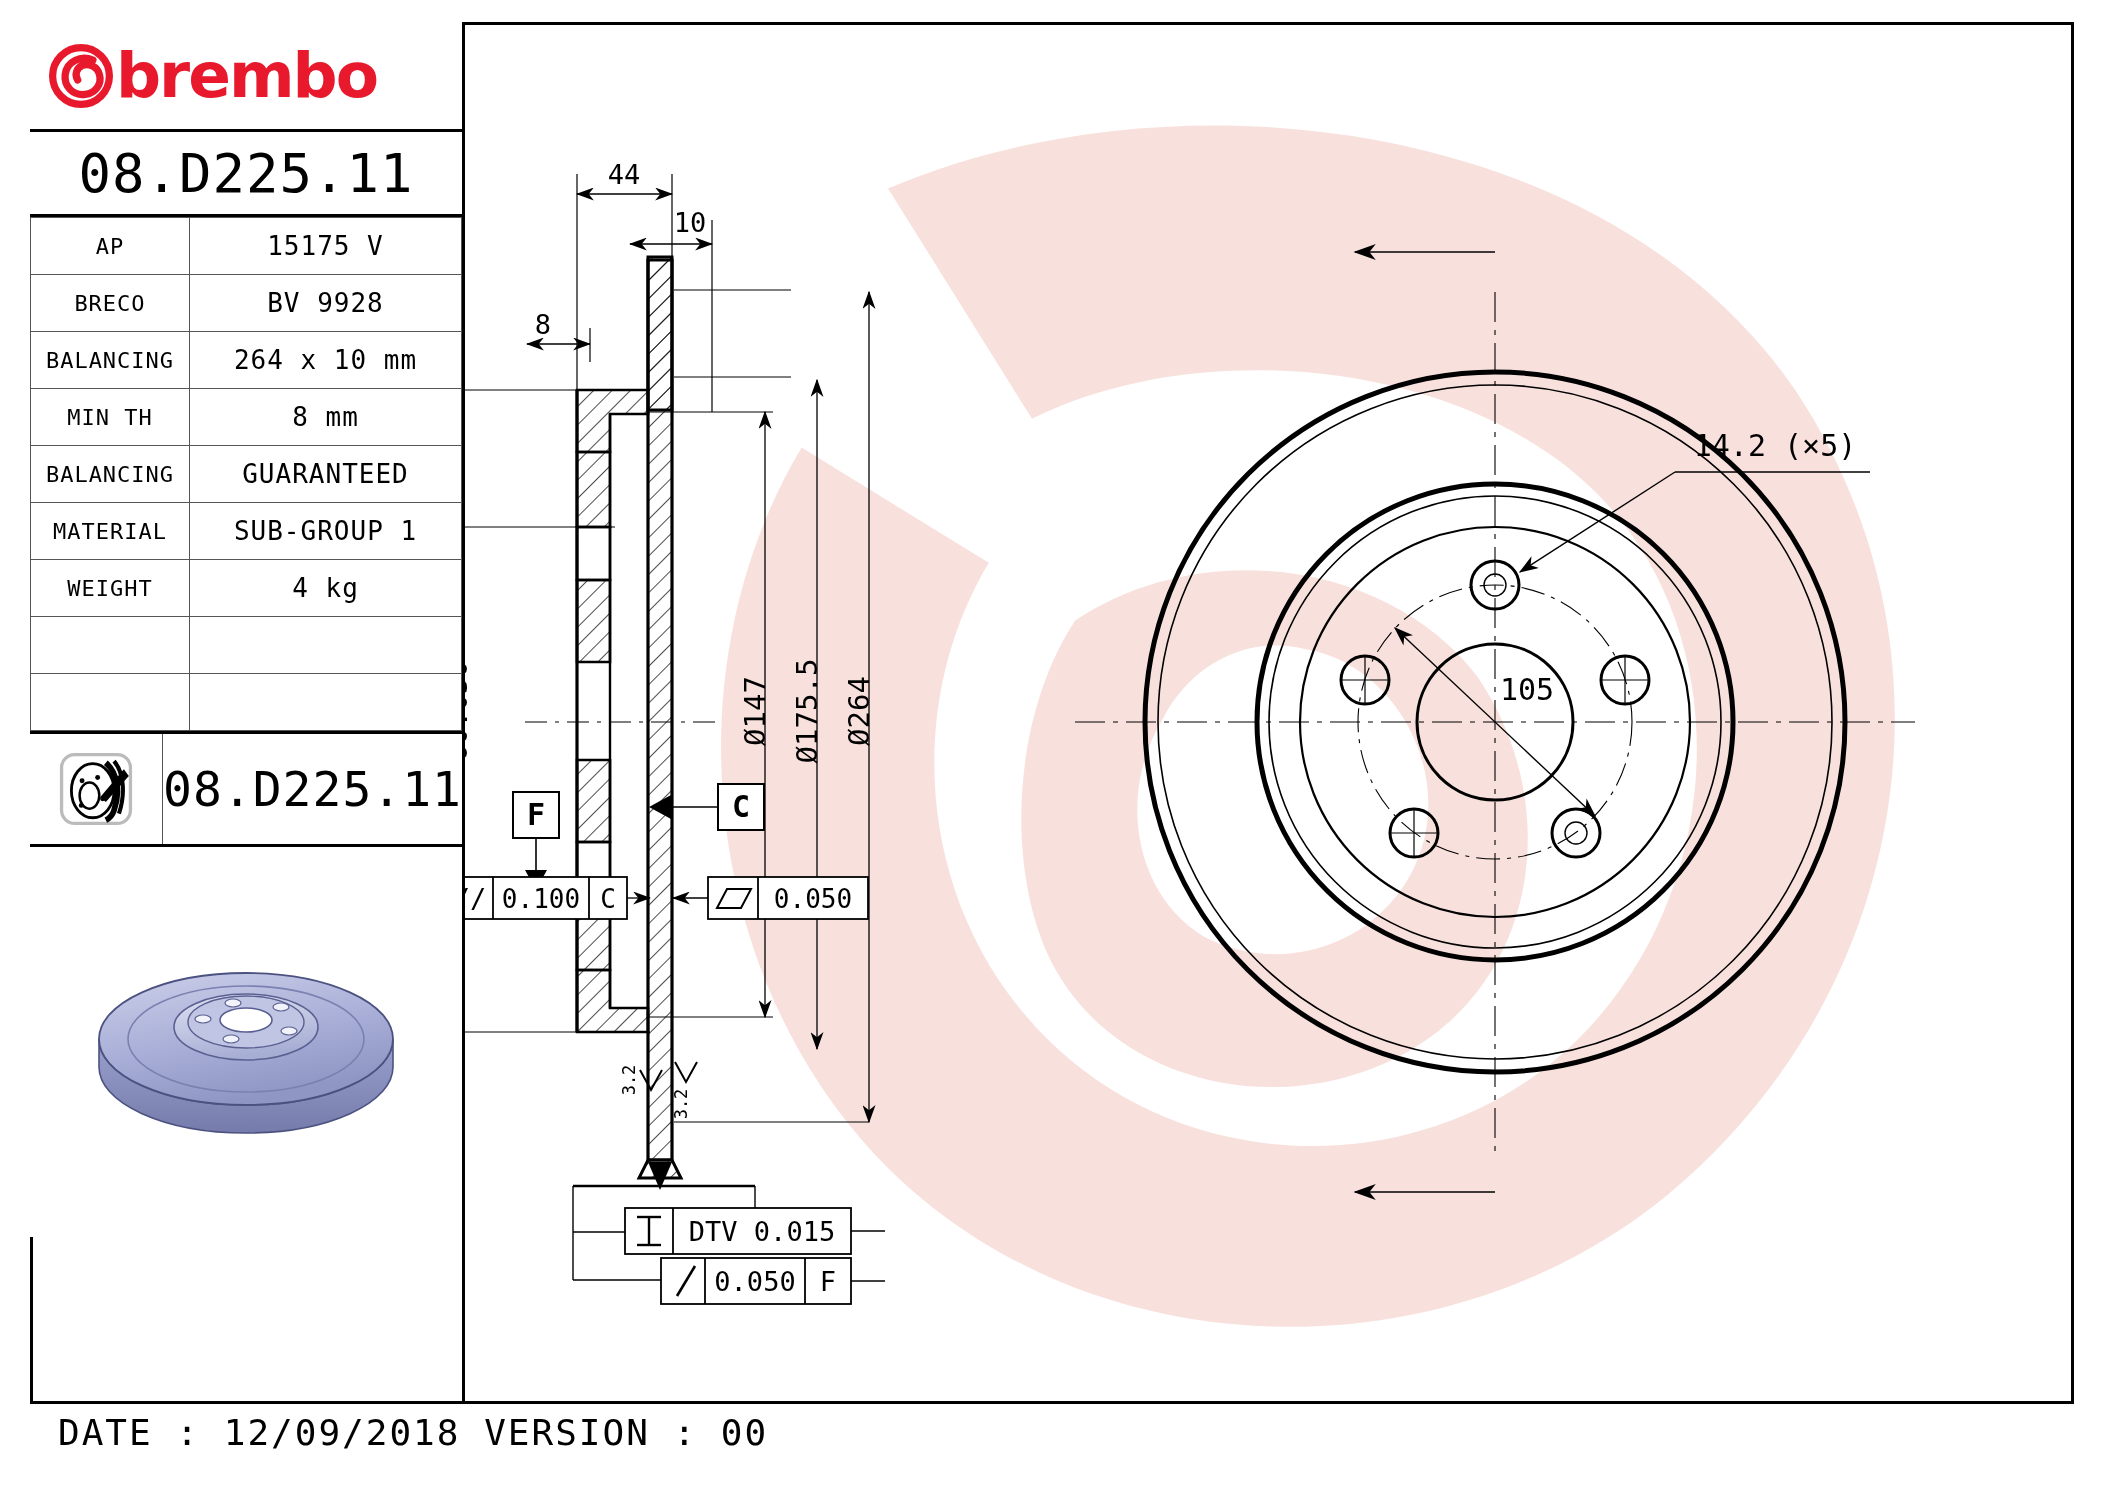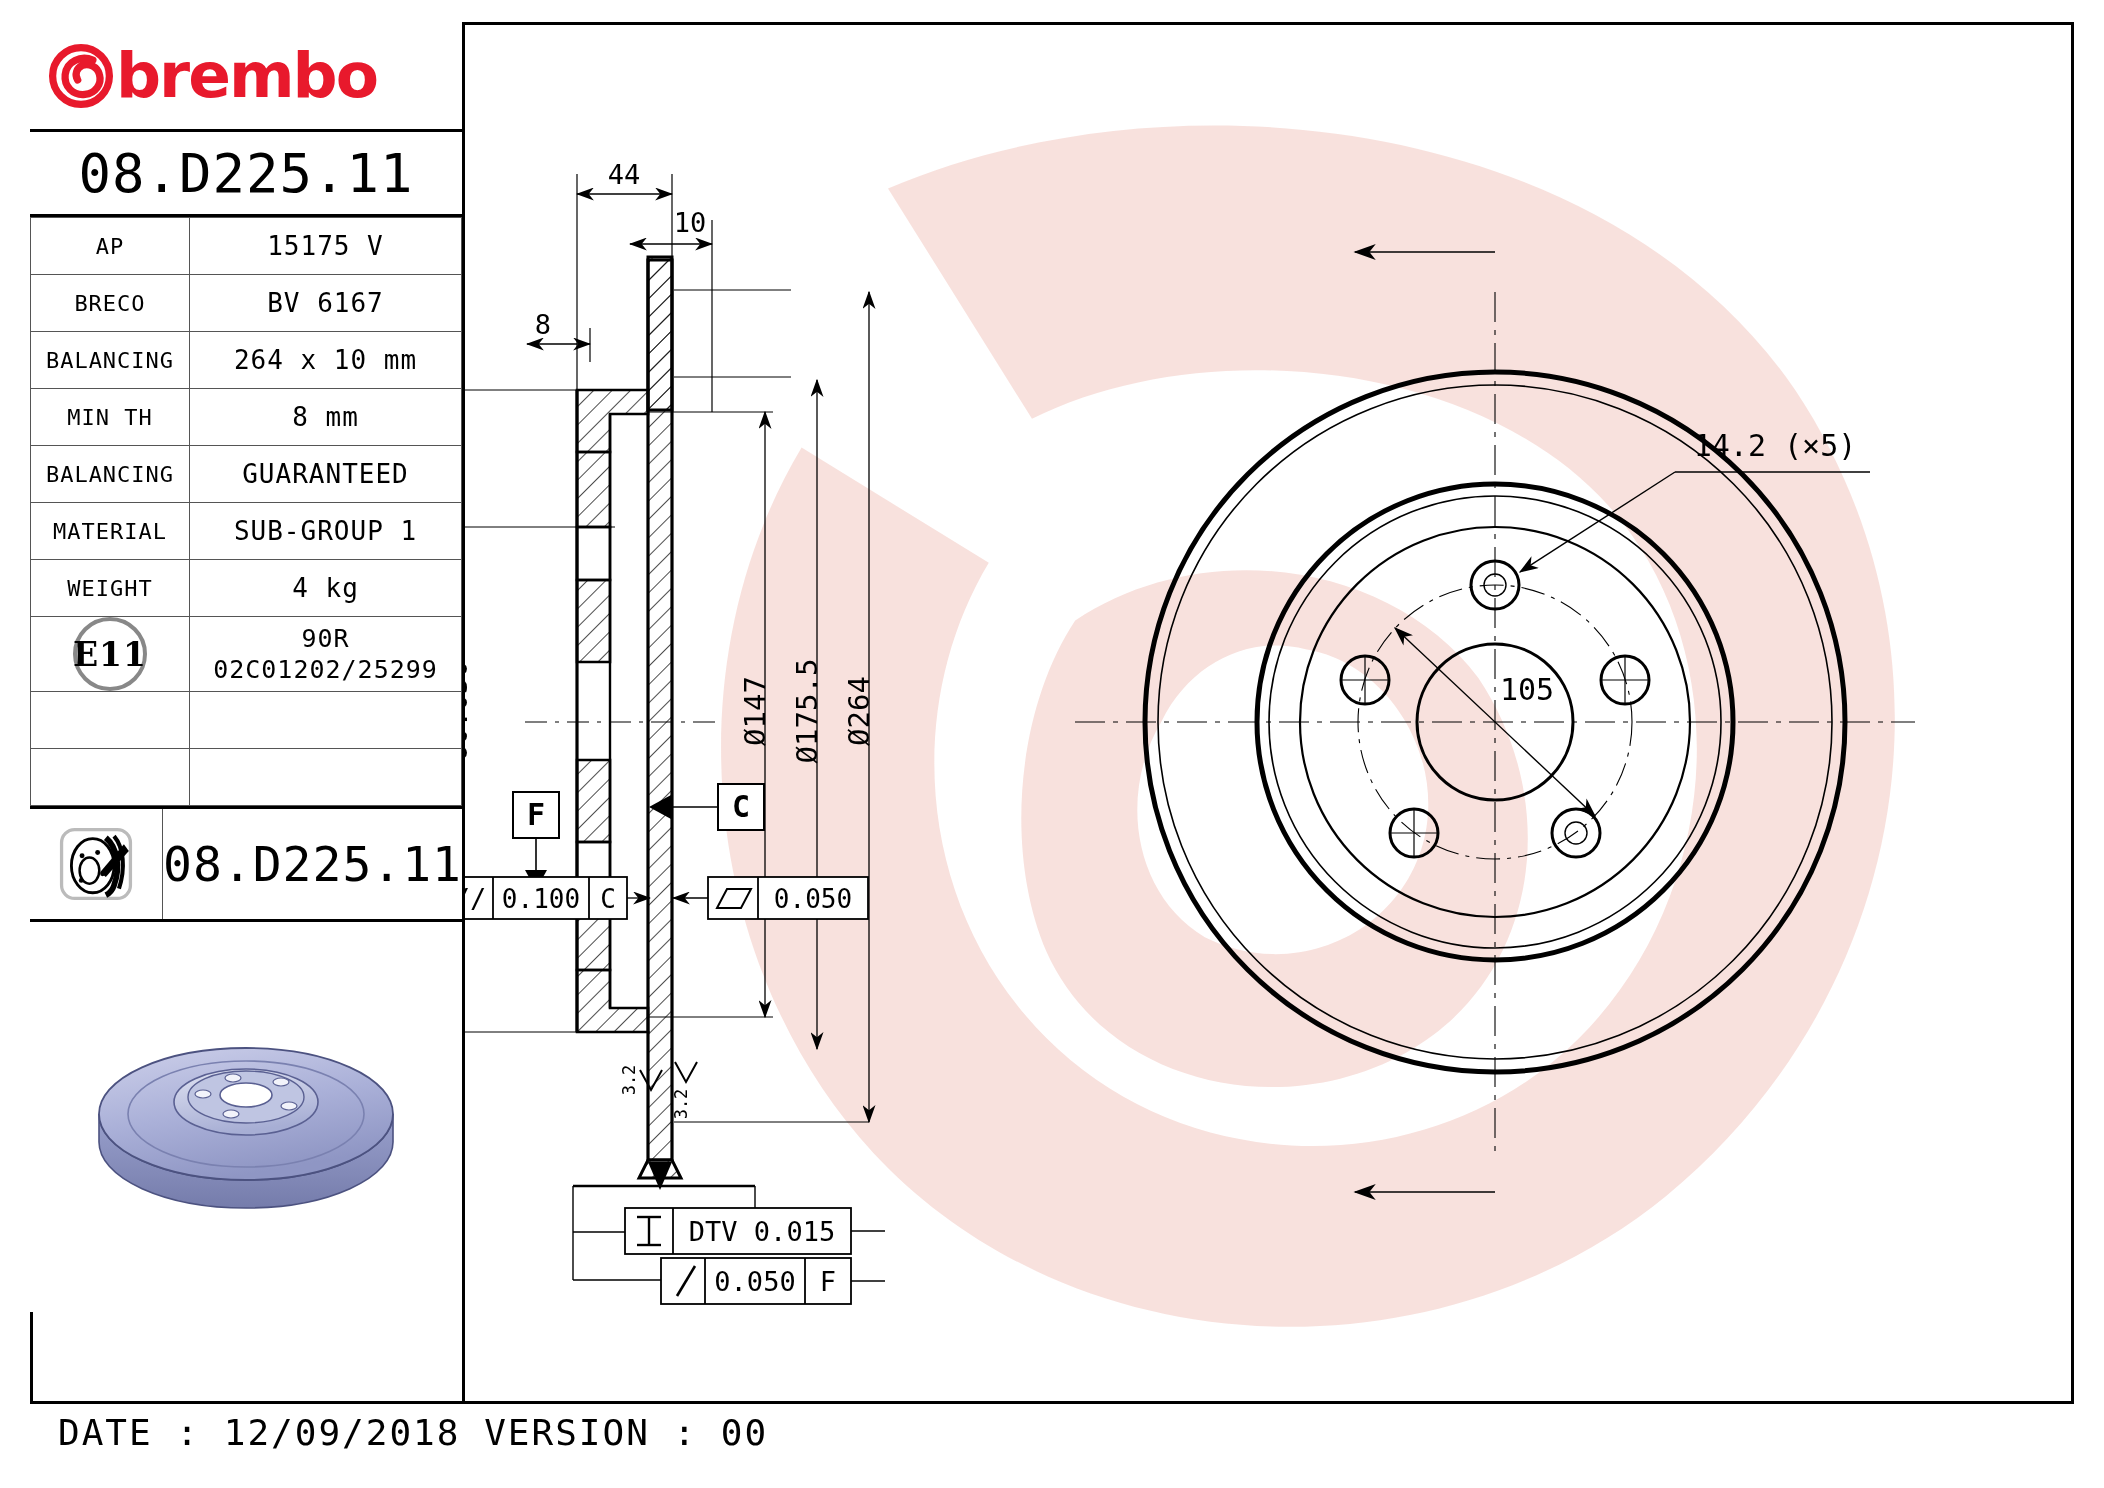--- a/index.html
+++ b/index.html
@@ -96,50 +96,41 @@
   </div>
 
   <table class="spec">
     <tbody>
         <tr>
       <td class="k">AP</td>
       <td class="v">15175 V</td>
     </tr>
     <tr>
       <td class="k">BRECO</td>
-      <td class="v">BV 6167</td>
+      <td class="v">BV 9928</td>
     </tr>
     <tr>
       <td class="k">BALANCING</td>
       <td class="v">264 x 10 mm</td>
     </tr>
     <tr>
       <td class="k">MIN TH</td>
       <td class="v">8 mm</td>
     </tr>
     <tr>
       <td class="k">BALANCING</td>
       <td class="v">GUARANTEED</td>
     </tr>
     <tr>
       <td class="k">MATERIAL</td>
       <td class="v">SUB-GROUP 1</td>
     </tr>
     <tr>
       <td class="k">WEIGHT</td>
       <td class="v">4 kg</td>
-    </tr>
-    <tr class="e11row">
-      <td class="k">
-        <span class="e11circle">E11</span>
-      </td>
-      <td class="v">
-        <div class="e11val">90R</div>
-        <div class="e11val">02C01202/25299</div>
-      </td>
     </tr>
     <tr class="blankrow">
       <td></td>
       <td></td>
     </tr>
     <tr class="blankrow2">
       <td></td>
       <td style="border-right:1px solid #555;"></td>
     </tr>
   </tbody>

